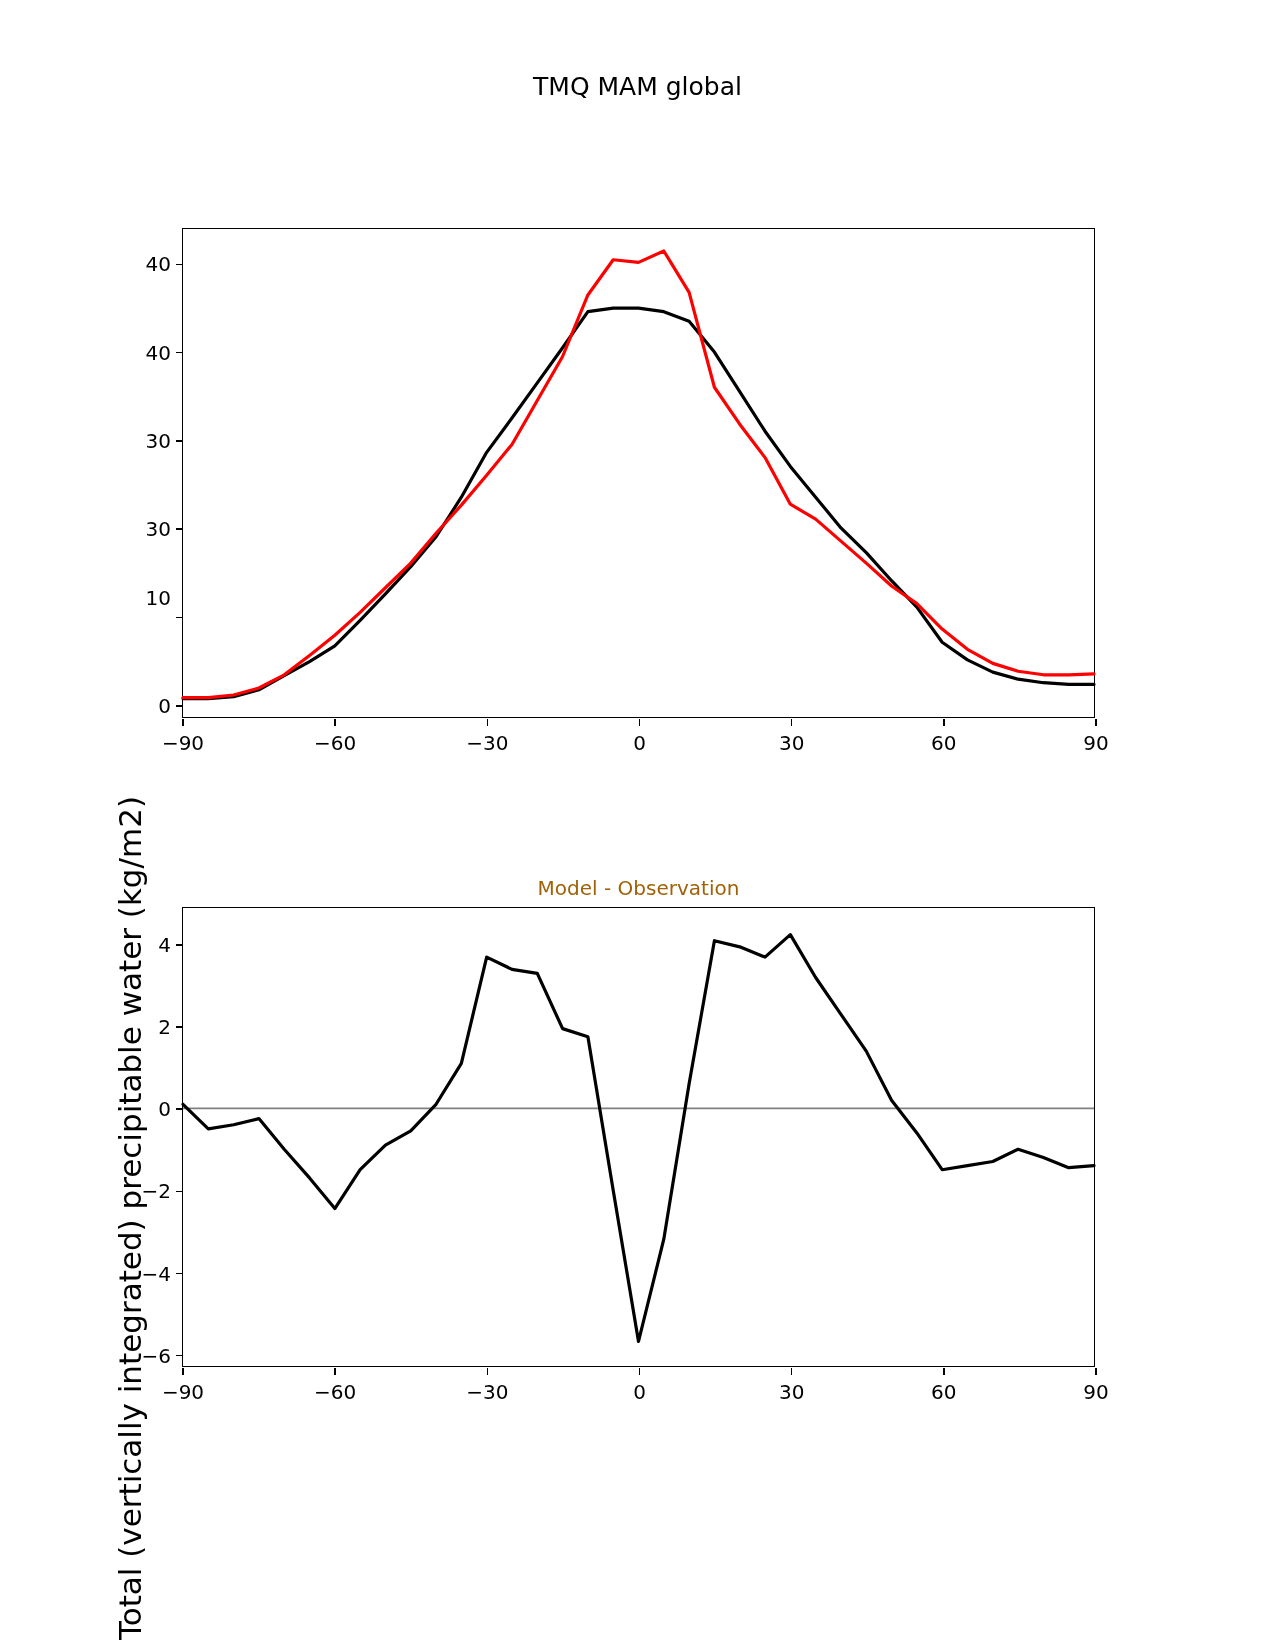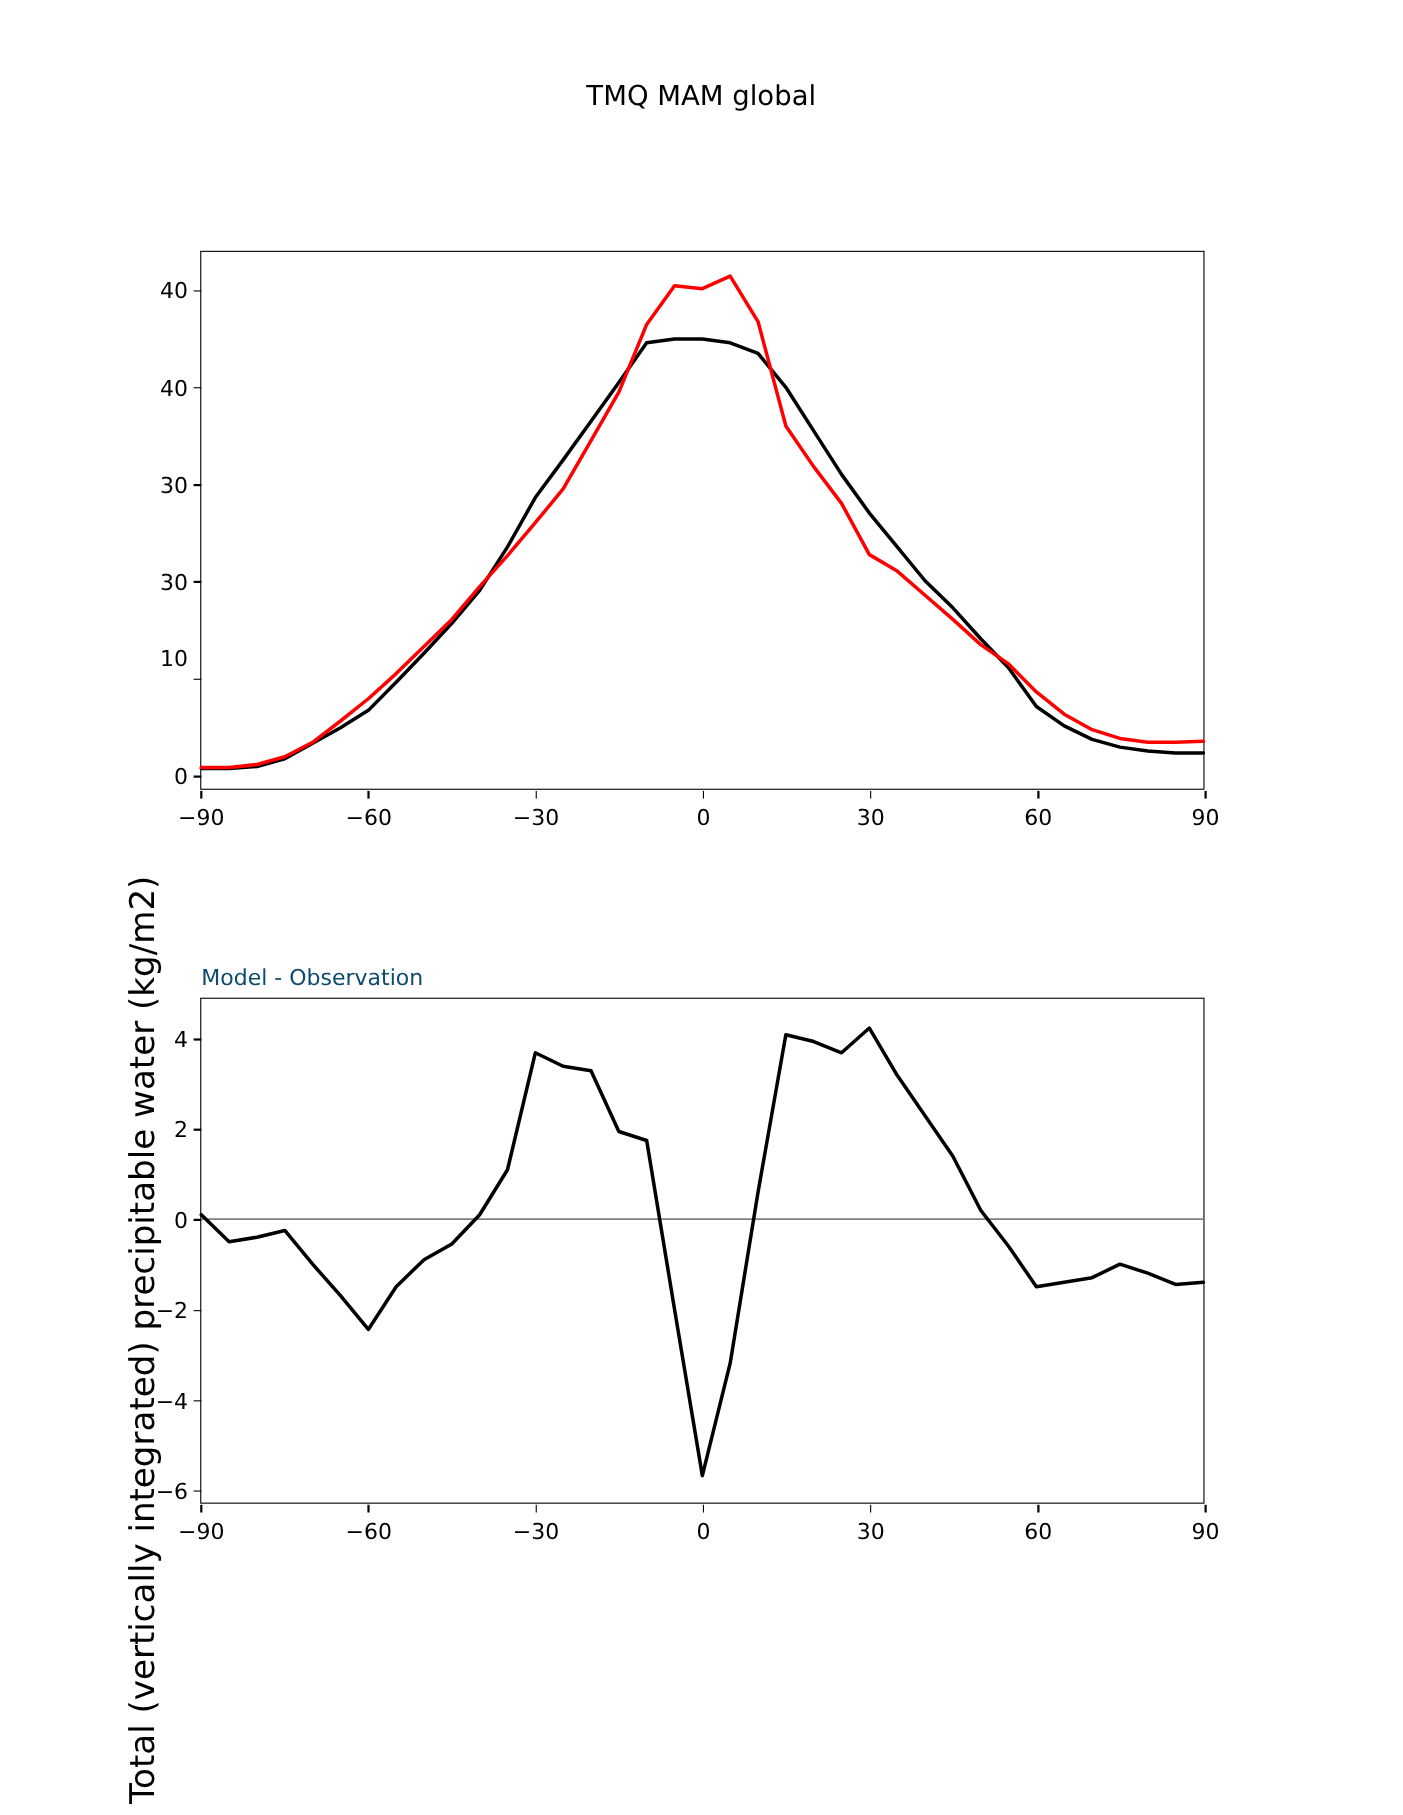--- a/index.html
+++ b/index.html
@@ -48,23 +48,23 @@
     top: 164px;
     font-size: 21px;
     line-height: 30px;
   }
   .sub-test { color: #000000; }
   .sub-ref  { color: #ff0000; }
 
   .panel-title {
     position: absolute;
     width: 100%;
-    text-align: left;
+    text-align: center;
     font-size: 20px;
-    color: #0c4a6e;
+    color: #a16207;
     top: -32px;
     left: 0;
   }
 
   
   .axes {
     position: absolute;
     border: 1.6px solid #000000;
     box-sizing: border-box;
     background: #ffffff;

